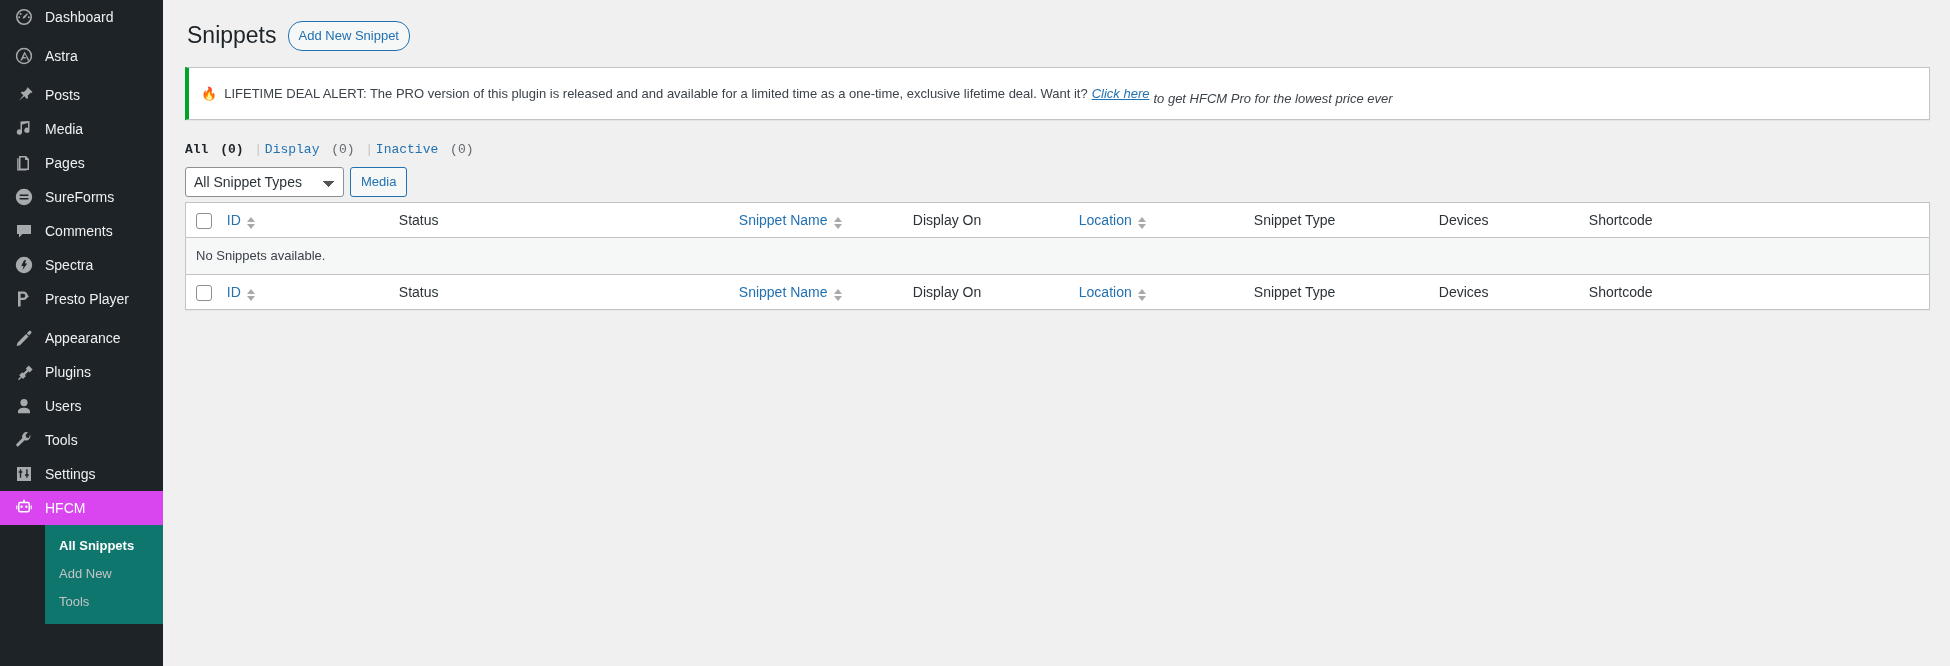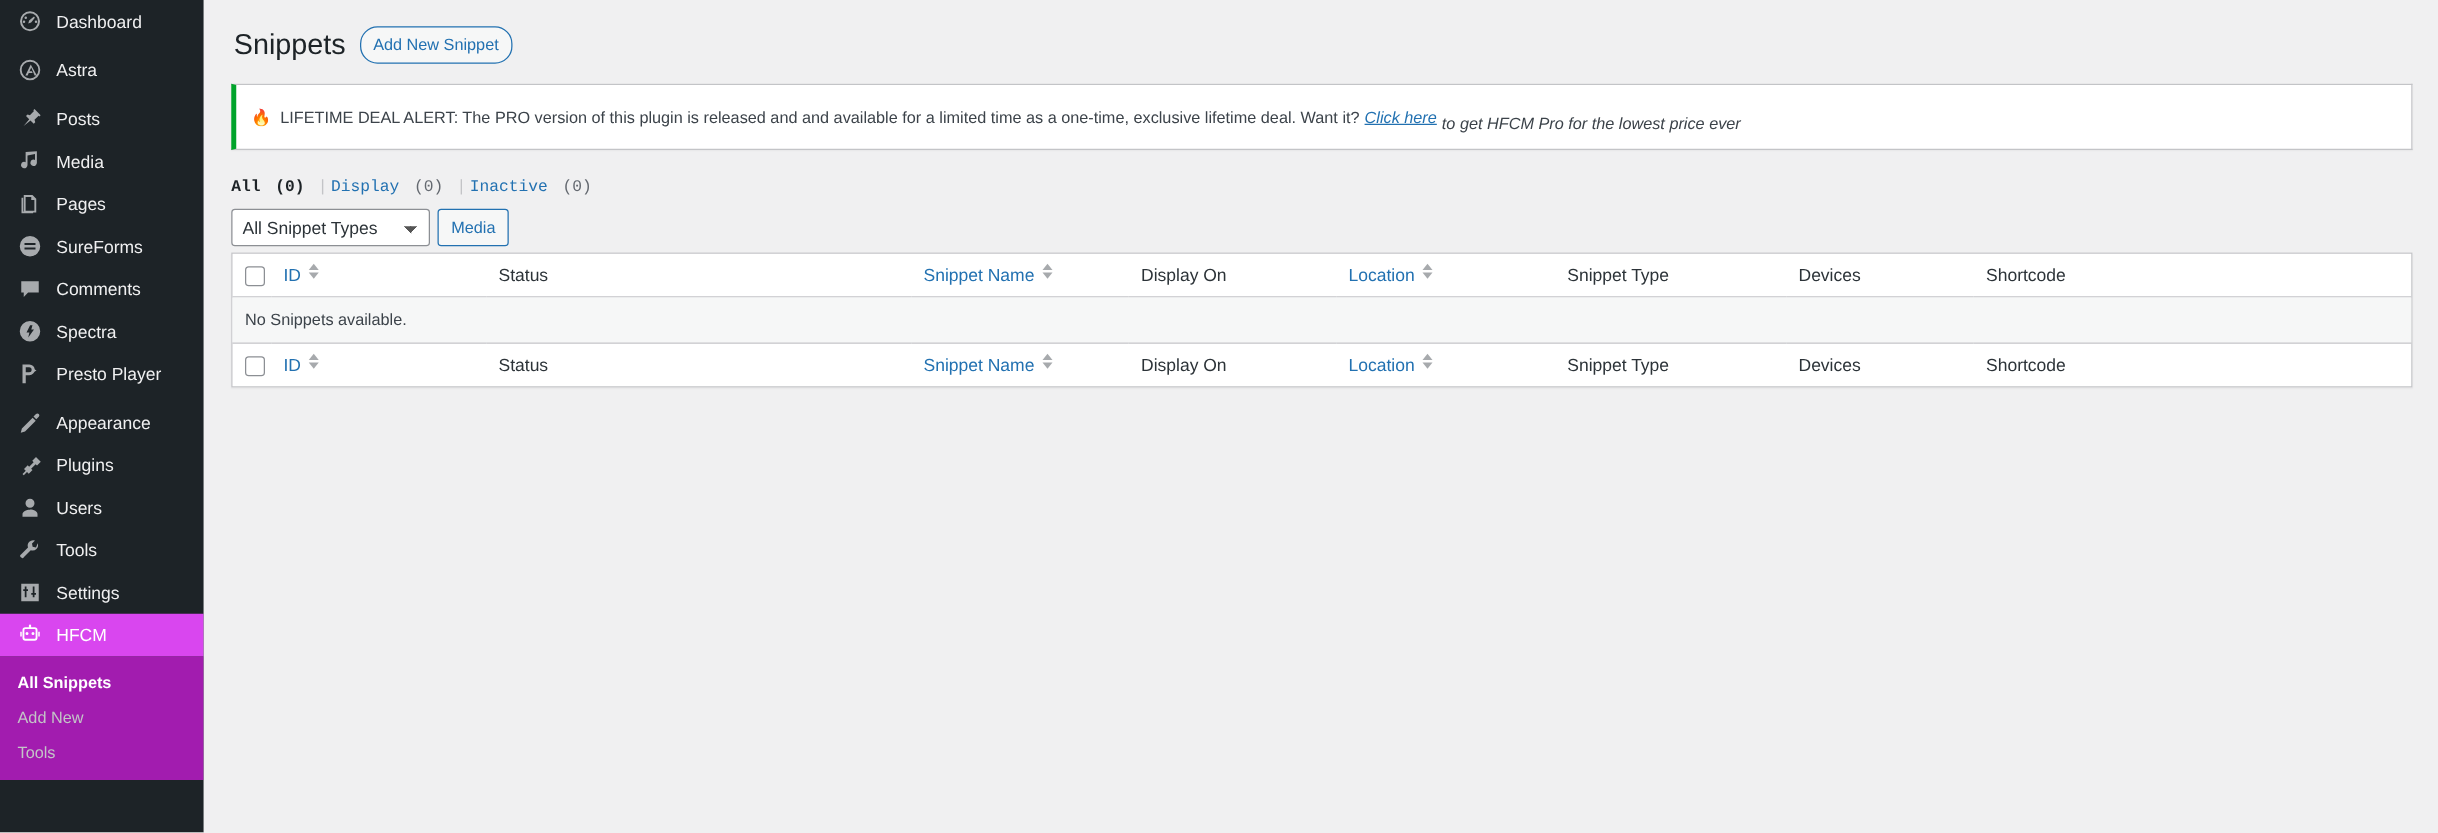--- a/index.html
+++ b/index.html
@@ -69,22 +69,23 @@
     border-width: 8px 0 8px 8px;
     border-color: transparent transparent transparent #2271b1;
   }
   .menu-separator {
     height: 5px;
     margin: 0;
     padding: 0;
     background: transparent;
   }
   .submenu-wrap {
-    background: #a21caf;
+    background: #0f766e;
     padding: 7px 0 8px 0;
+    margin-left: 45px;
   }
   .submenu-item {
     display: block;
     padding: 6px 0 6px 14px;
     font-size: 13px;
     color: #c3c4c7;
     line-height: 16px;
     cursor: pointer;
     white-space: nowrap;
   }
@@ -254,21 +255,21 @@
     display: inline-block;
     vertical-align: middle;
     cursor: pointer;
   }
   th.sortable a,
   th.sortable span.colname {
     color: #2271b1;
     text-decoration: none;
     cursor: pointer;
     display: inline-flex;
-    align-items: flex-start;
+    align-items: flex-end;
   }
   .sorting-indicators {
     display: inline-flex;
     flex-direction: column;
     margin-left: 6px;
     line-height: 0;
   }
   .sorting-indicators .arrow-up,
   .sorting-indicators .arrow-down {
     width: 0; height: 0;

